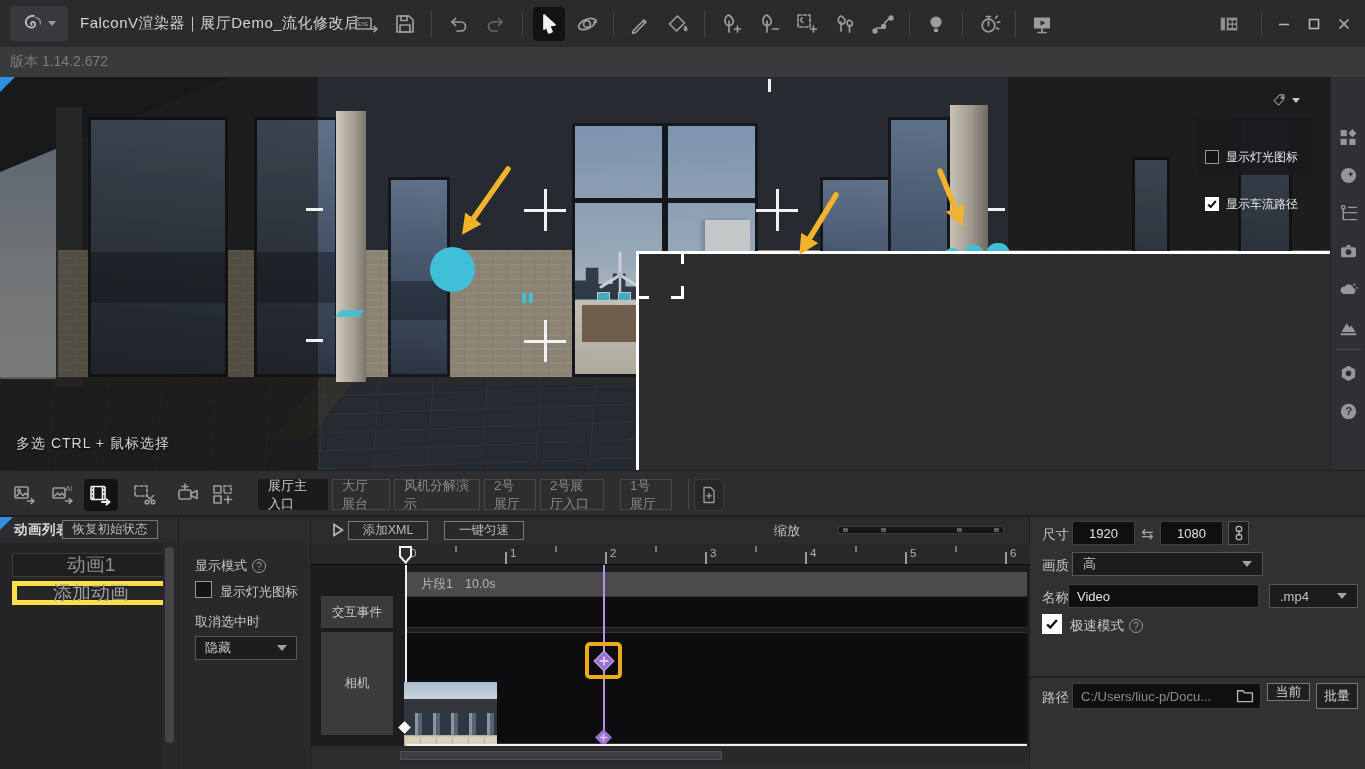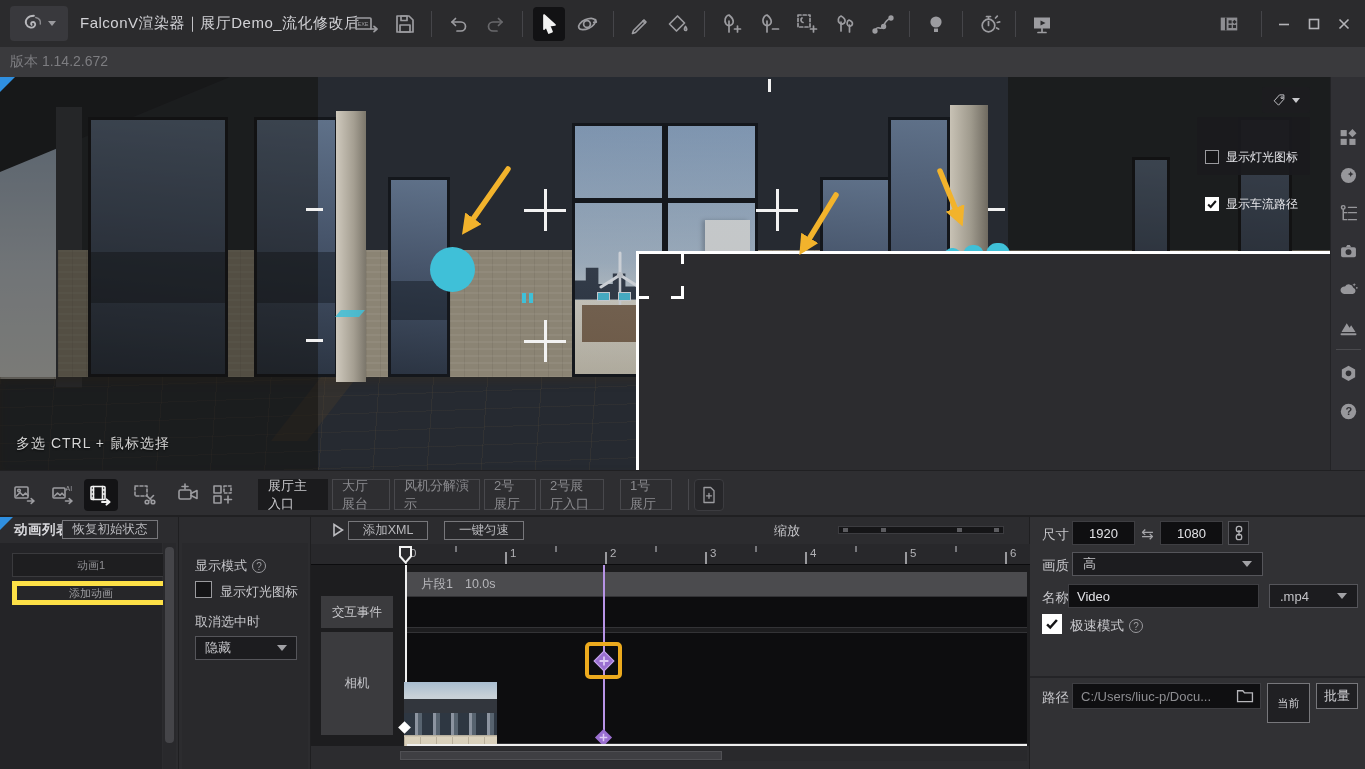--- a/index.html
+++ b/index.html
@@ -110,21 +110,21 @@
   
   .bottom { position:absolute; left:0; top:517px; width:1365px; height:252px; background:#2c2c2f; }
   .panel-hdr { position:absolute; top:0; height:25px; display:flex; align-items:center; }
   .panel-hdr .ttl { color:#dadade; font-size:13.5px; font-weight:bold; letter-spacing:.5px; }
   .mini-btn { display:flex; align-items:center; justify-content:center; background:#29292c; border:1px solid #77777b; color:#b9b9bd; font-size:12.5px; }
 
   
   .alist { position:absolute; left:0; top:0; width:179px; height:252px; background:#2c2c2f; border-right:1px solid #1f1f21; }
   .alist-body { position:absolute; left:0; top:26px; width:162px; height:226px; background:#242427; }
   .alist-item { position:absolute; left:12px; width:158px; height:24px; display:flex; align-items:center; justify-content:center;
-                font-size:11px; }
+                font-size:19px; }
   .alist-scroll { position:absolute; left:163px; top:26px; width:13px; height:226px; background:#29292c; }
   .alist-thumb { position:absolute; left:2px; top:4px; width:9px; height:196px; background:#454549; border-radius:4px; }
   .corner-tri2 { position:absolute; left:0; top:0; width:0; height:0; border-top:13px solid #2f8fe0; border-right:13px solid transparent; }
 
   
   .aprops { position:absolute; left:179px; top:0; width:132px; height:252px; background:#2c2c2f; border-right:1px solid #1f1f21; }
   .aprops-body { position:absolute; left:3px; top:26px; width:126px; height:226px; background:#29292c; }
   .aprops .lbl { position:absolute; color:#c6c6ca; font-size:13px; display:flex; align-items:center; gap:5px; }
   .qmark { width:14px; height:14px; border:1.3px solid #9a9a9e; border-radius:50%; color:#9a9a9e; font-size:10px;
            display:inline-flex; align-items:center; justify-content:center; flex:none; }
@@ -768,21 +768,21 @@
 
       <div class="exp-div"></div>
 
       <span class="lbl" style="left:12px;top:172px;">路径</span>
       <input class="dim" style="left: 42px; top: 166px; width: 189px; height: 26px; padding-right: 28px;" value="C:/Users/liuc-p/Docu...">
       <div class="folder-ico" style="left:206px;top:172px;">
         <svg width="18" height="14" viewBox="0 0 20 16">
             <path d="M1.5 2 h6 l2 2.5 h9 v10 h-17 z"></path>
           </svg>
       </div>
-      <div class="mini-btn" style="left:237px;top:166px;width:43px;height:40px;background:#202023;font-size:11px;color:#d2d2d6;">
+      <div class="mini-btn" style="left:237px;top:166px;width:43px;height:18px;background:#202023;font-size:13px;color:#d2d2d6;">
         <span>当前</span>
       </div>
       <div class="mini-btn" style="left:286px;top:166px;width:42px;height:26px;background:#202023;font-size:13px;color:#d2d2d6;">
         <span>批量</span>
       </div>
     </div>
   </div>
 
 </div>
 

